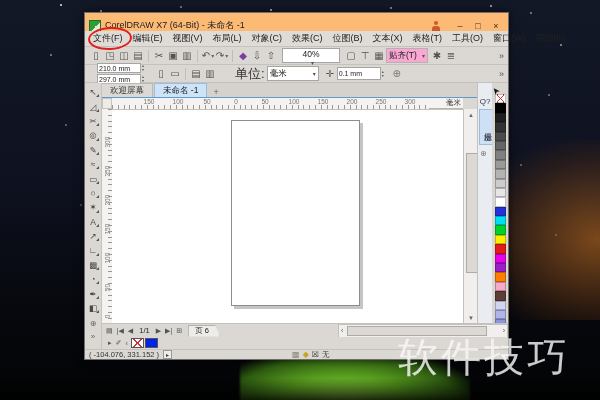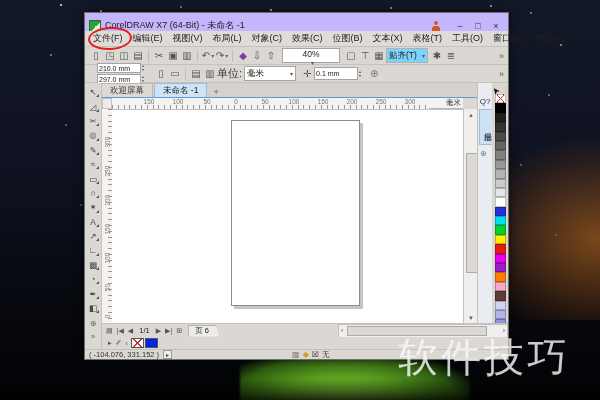--- a/index.html
+++ b/index.html
@@ -19,21 +19,21 @@
          background:radial-gradient(ellipse at 45% 75%,#9ad949 0%,#5fa822 35%,#2d5a10 65%,transparent 80%);
          filter:blur(1px);}
   .ground{position:absolute;left:0;top:378px;width:600px;height:22px;
          background:linear-gradient(180deg,transparent,rgba(0,0,0,.8));}
   .watermark{position:absolute;left:398px;top:330px;font-size:40px;letter-spacing:3px;
          color:rgba(248,248,248,.82);z-index:60;font-weight:400;}
   
   #win{position:absolute;left:84px;top:12px;width:423px;height:346px;background:#DBD8D3;
        border:1px solid #6f6e6c;box-shadow:0 0 8px rgba(0,0,0,.6);z-index:10;font-size:9px;}
   .row{position:absolute;left:0;width:100%;box-sizing:border-box;}
-  #titlebar{top:0;height:26px;background:#c4b5fd;border-bottom:1px solid #c9c6c1;display:flex;align-items:center;padding:0 4px;}
+  #titlebar{top:0;height:26px;background:#fdba74;border-bottom:1px solid #c9c6c1;display:flex;align-items:center;padding:0 4px;}
   .app-icon{width:10px;height:10px;margin-right:4px;background:linear-gradient(135deg,#2f9e38 55%,#dff0da 55%);
             border:1px solid #23702a;flex:none;}
   #title-text{flex:1;font-size:9px;color:#222;white-space:nowrap;overflow:hidden;}
   .tb-btn{width:16px;height:13px;display:flex;align-items:center;justify-content:center;font-size:9px;color:#333;margin-left:2px;}
   .person{position:relative;width:12px;height:12px;margin-right:8px;}
   .person::before{content:"";position:absolute;left:4px;top:1px;width:4px;height:4px;border-radius:50%;background:#cf5a28;}
   .person::after{content:"";position:absolute;left:2px;top:6px;width:8px;height:5px;border-radius:3px 3px 0 0;background:#cf5a28;}
   #menubar{top:18px;height:16px;background:#DFDCD7;border-bottom:1px solid #c5c2bd;display:flex;align-items:center;padding:0 3px;}
   .menu-item{padding:2px 5px;font-size:9px;color:#222;white-space:nowrap;}
   .annot-ellipse{position:absolute;left:0px;top:-3px;width:40px;height:19px;border:2px solid #e01f1f;
@@ -170,21 +170,21 @@
         </span>
       <span class="combo" style="width:52px;margin-left:4px;flex-direction:column;">
         <span>40%</span>
         <span class="dd">▾</span>
       </span>
       <span id="tb-mid" style="display:flex;align-items:center;margin-left:4px;">
           <span class="ticon">▢</span>
           <span class="ticon">⊤</span>
           <span class="ticon">▦</span>
         </span>
-      <span class="combo" style="width:36px;background:#7dd3fc;border-color:#b5b2ad;">
+      <span class="combo" style="width:36px;background:#f9a8d4;border-color:#b5b2ad;">
         <span>贴齐(T)</span>
         <span class="dd">▾</span>
       </span>
       <span id="tb-right" style="display:flex;align-items:center;margin-left:2px;">
           <span class="ticon">✱</span>
           <span class="ticon">≣</span>
         </span>
       <span class="overflow">»</span>
     </div>
 
@@ -207,21 +207,21 @@
               <span>▴</span>
               <span>▾</span>
             </span>
         </span>
       </span>
       <span class="ticon" style="margin-left:10px;">▯</span>
       <span class="ticon">▭</span>
       <span class="tsep"></span>
       <span class="ticon">▤</span>
       <span class="ticon">▥</span>
-      <span style="margin-left:0;font-size:11px;">单位:</span>
+      <span style="margin-left:18px;font-size:13px;">单位:</span>
       <span class="combo" style="width:46px;margin-left:2px;">
         <span>毫米</span>
         <span class="dd">▾</span>
       </span>
       <span class="ticon" style="margin-left:4px;">✛</span>
       <span style="display:flex;align-items:center;">
         <span class="minifield" style="height:11px;">
             <span>0.1 mm</span>
           </span>
         <span class="spin">

